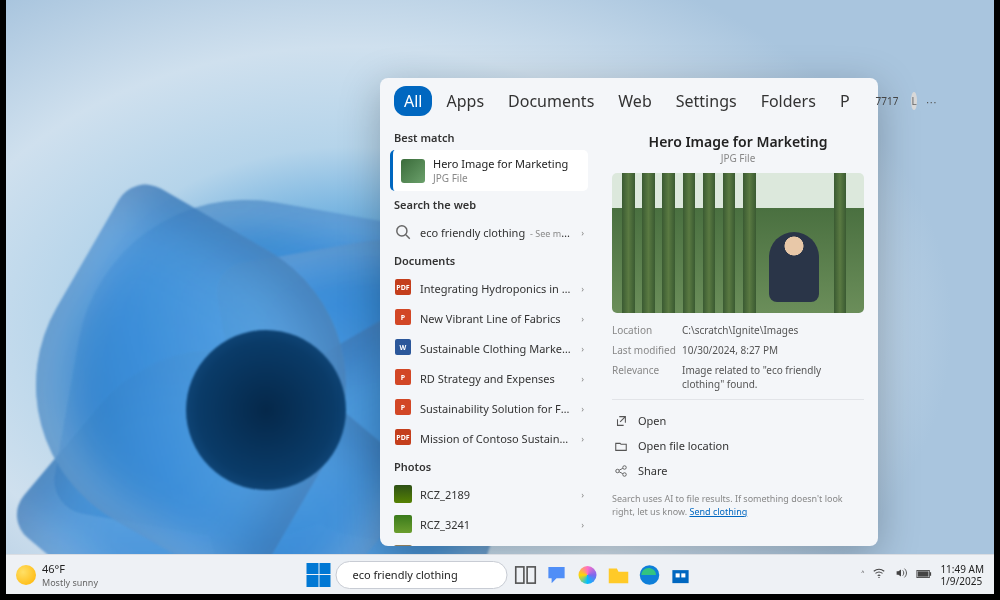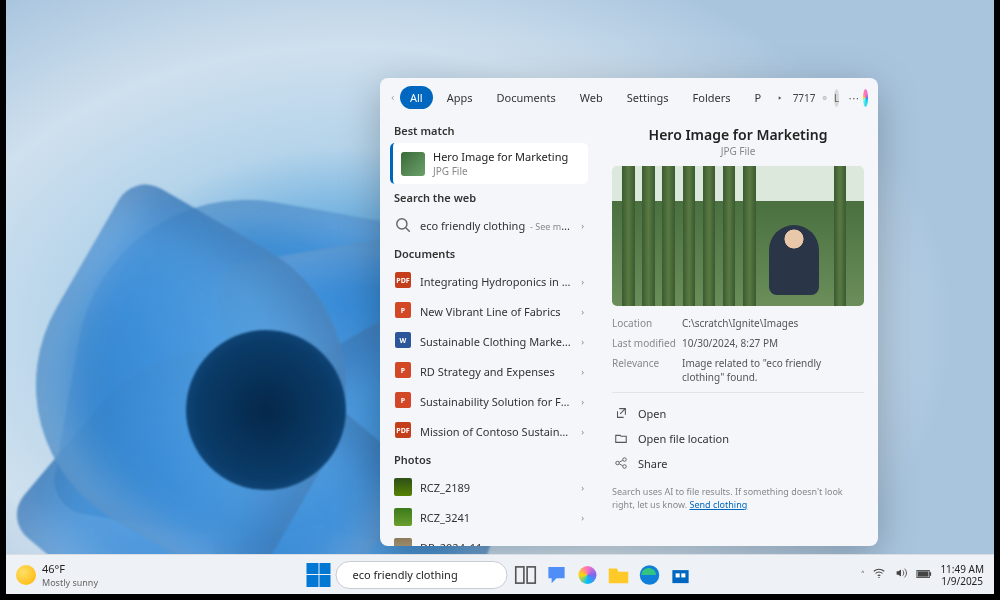--- a/index.html
+++ b/index.html
@@ -9,21 +9,21 @@
 .petal{position:absolute;border-radius:50% 10% 50% 10%;background:linear-gradient(135deg,#1e6fb5 0%,#3a8dd9 40%,#80c0ee 100%);opacity:.85;box-shadow:inset -20px -20px 60px rgba(0,40,100,.4),inset 20px 20px 40px rgba(255,255,255,.3)}
 .p1{width:340px;height:340px;left:120px;top:120px;transform:rotate(10deg)}
 .p2{width:300px;height:300px;left:280px;top:160px;transform:rotate(80deg)}
 .p3{width:290px;height:290px;left:250px;top:280px;transform:rotate(150deg)}
 .p4{width:300px;height:300px;left:110px;top:270px;transform:rotate(220deg)}
 .p5{width:310px;height:310px;left:80px;top:150px;transform:rotate(300deg)}
 .core{position:absolute;left:230px;top:250px;width:160px;height:160px;border-radius:50%;background:radial-gradient(circle,#05284a 0%,#0a3b68 60%,#1a5a96 100%)}
 .search-panel{position:absolute;left:374px;top:78px;width:498px;height:468px;background:#f4f6f9;border-radius:8px;box-shadow:0 10px 40px rgba(0,0,0,.25);display:flex;flex-direction:column;font-size:11px;color:#222}
 .sp-head{display:flex;align-items:center;padding:8px 10px;gap:4px}
 .back-btn{width:22px;height:22px;display:flex;align-items:center;justify-content:center;color:#555;border-radius:4px;cursor:pointer}
-.tab{padding:4px 10px;border-radius:12px;color:#333;cursor:pointer;font-size:11px}
+.tab{padding:4px 10px;border-radius:12px;color:#333;cursor:pointer;font-size:16px}
 .tab.active{background:#0067c0;color:#fff}
 .head-sp{flex:1}
 .head-ic{width:20px;height:20px;display:flex;align-items:center;justify-content:center;color:#555;margin-left:2px}
 .points{font-size:10px;color:#444;margin-left:2px}
 .avatar{width:18px;height:18px;border-radius:50%;background:#d8d8d8;color:#666;font-size:10px;display:flex;align-items:center;justify-content:center;margin:0 3px}
 .copilot{width:18px;height:18px;border-radius:50%;background:conic-gradient(#ff6ec7,#7b68ee,#00bfff,#7fffd4,#ffd700,#ff6ec7)}
 .sp-body{flex:1;display:flex;overflow:hidden}
 .sp-left{width:218px;padding:0 10px;overflow-y:auto;scrollbar-width:none}
 .sp-left::-webkit-scrollbar{display:none}
 .sec-title{font-weight:600;font-size:11px;color:#333;margin:6px 0 5px 4px}
@@ -44,37 +44,37 @@
 .sp-right::-webkit-scrollbar{display:none}
 .pv-title{text-align:center;font-size:14px;font-weight:600;color:#222;margin-top:2px}
 .pv-sub{text-align:center;font-size:10px;color:#888;margin-bottom:8px}
 .pv-img{width:100%;height:140px;border-radius:5px;background:linear-gradient(to bottom,#dce8dc 0%,#dce8dc 25%,#4a7040 25%,#6b8e5a 100%);position:relative;overflow:hidden;margin-bottom:10px}
 .bamboo{position:absolute;width:5%;top:0;bottom:0;background:linear-gradient(90deg,#3a5a32,#5a7a42,#3a5a32)}
 .person{position:absolute;right:18%;bottom:8%;width:50px;height:70px;background:radial-gradient(circle at 50% 20%,#e8c8a8 0%,#e8c8a8 15%,#2a3548 16%,#2a3548 100%);border-radius:25px 25px 8px 8px}
 .meta-row{display:flex;font-size:10px;margin-bottom:6px}
 .meta-k{width:70px;color:#888}
 .meta-v{flex:1;color:#555}
 .divider{height:1px;background:#e2e4e8;margin:8px 0}
-.act-row{display:flex;align-items:flex-start;gap:10px;padding:5px 2px;font-size:11px;color:#333;cursor:pointer}
+.act-row{display:flex;align-items:center;gap:10px;padding:5px 2px;font-size:11px;color:#333;cursor:pointer}
 .act-ic{width:14px;height:14px;display:flex;align-items:center;justify-content:center;color:#555}
 .ai-note{font-size:9px;color:#888;margin-top:10px;line-height:1.4}
 .ai-note a{color:#0067c0}
 .taskbar{position:absolute;left:0;bottom:0;width:100%;height:40px;background:#eef1f5;display:flex;align-items:center;padding:0 10px;border-top:1px solid #dadde2}
 .weather{display:flex;align-items:center;gap:6px}
 .w-ic{width:20px;height:20px;border-radius:50%;background:radial-gradient(circle at 35% 35%,#ffe066,#ffb300)}
 .w-temp{font-size:11px;color:#222}
 .w-cond{font-size:9px;color:#666}
 .tb-center{position:absolute;left:50%;transform:translateX(-50%);display:flex;align-items:center;gap:5px}
 .start{width:24px;height:24px;display:grid;grid-template:1fr 1fr/1fr 1fr;gap:1px;cursor:pointer}
 .start div{background:#0078d4}
 .searchbox{width:172px;height:28px;background:#fff;border-radius:14px;border:1px solid #c8ccd4;display:flex;align-items:center;padding:0 10px;gap:6px}
 .searchbox input{border:none;outline:none;flex:1;font-size:11px;color:#222;background:transparent}
 .tb-ic{width:26px;height:26px;display:flex;align-items:center;justify-content:center;cursor:pointer;border-radius:4px;font-size:15px}
 .tray{margin-left:auto;display:flex;align-items:center;gap:8px;color:#444;font-size:11px}
-.clock{text-align:center;font-size:10px;line-height:1.2;color:#222}
+.clock{text-align:left;font-size:10px;line-height:1.2;color:#222}
 svg{width:100%;height:100%}
 </style>
 </head>
 <body>
 
 <div class="desktop">
   <div class="bloom">
     <div class="petal p1"></div>
       <div class="petal p2"></div>
       <div class="petal p3"></div>

